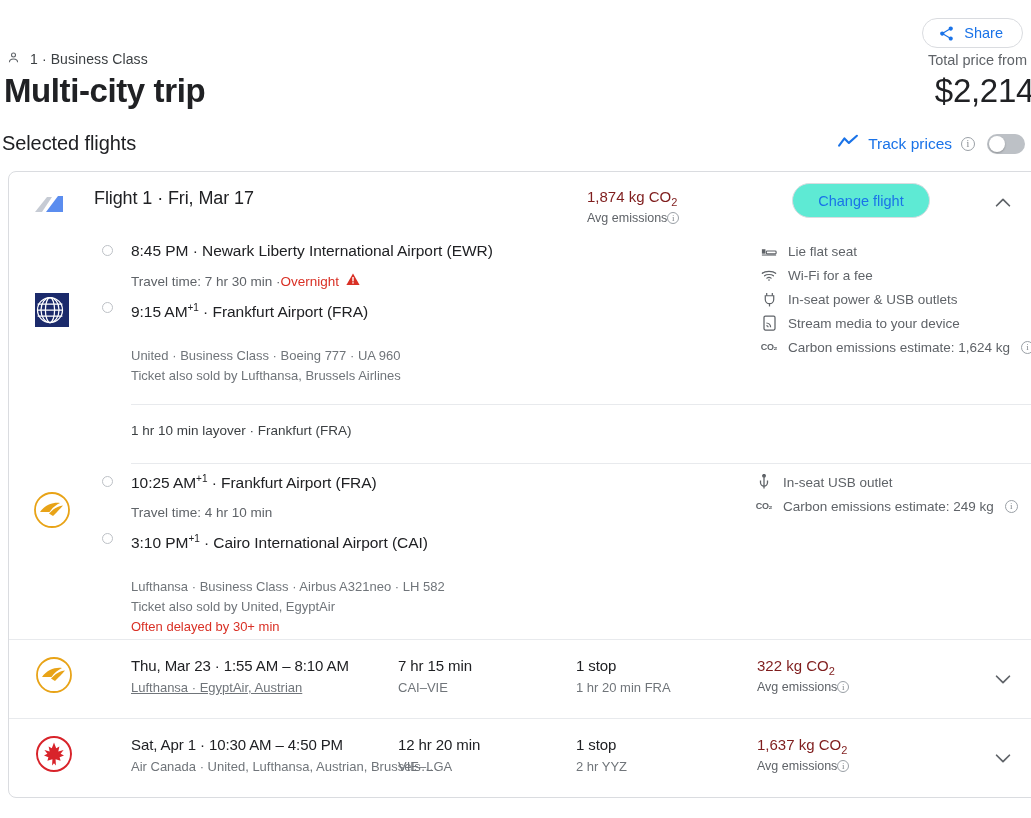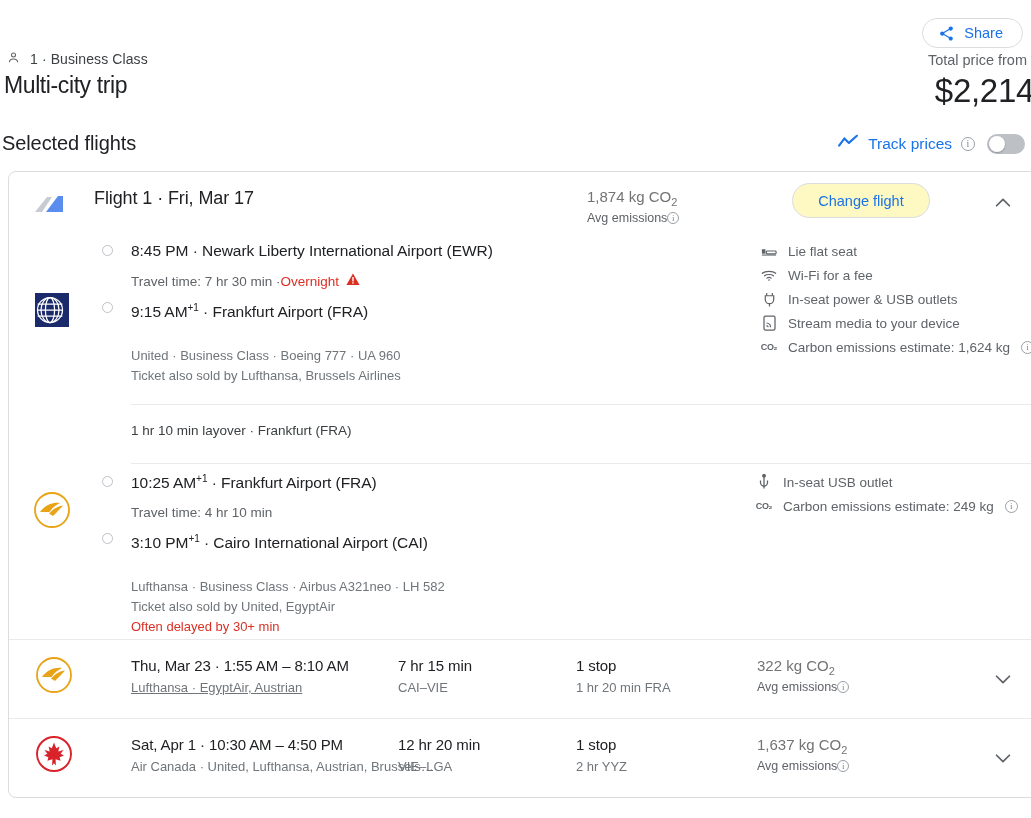--- a/index.html
+++ b/index.html
@@ -22,21 +22,21 @@
   }
   .share-btn svg { display: block; }
 
   .pax-line {
     position: absolute; left: 6px; top: 50px;
     display: flex; align-items: center; gap: 9px;
     font-size: 14px; color: #3c4043; letter-spacing: .1px;
   }
   .page-title {
     position: absolute; left: 4px; top: 72px;
-    font-size: 23px; font-weight: 400; letter-spacing: -.4px; color: #202124;
+    font-size: 33px; font-weight: 700; letter-spacing: -.4px; color: #202124;
   }
   .total-label {
     position: absolute; right: 4px; top: 52px;
     font-size: 14.5px; color: #5f6368; white-space: nowrap;
   }
   .total-price {
     position: absolute; right: -3px; top: 72px;
     font-size: 33px; font-weight: 400; letter-spacing: -.3px; color: #202124;
     white-space: nowrap;
   }
@@ -75,31 +75,31 @@
     overflow: hidden;
   }
   .sep { height: 1px; background: #e8eaed; }
   .f1-head { position: relative; height: 62px; }
   .tail-icon { position: absolute; left: 24px; top: 22px; }
   .f1-title {
     position: absolute; left: 85px; top: 16px;
     font-size: 18px; color: #202124; letter-spacing: -.1px;
   }
   .f1-emis { position: absolute; left: 578px; top: 16px; }
-  .emis-main { font-size: 15px; color: #737373; }
+  .emis-main { font-size: 15px; color: #7f1d1d; }
   .emis-main sub { font-size: 11px; }
   .emis-sub {
     font-size: 12.5px; color: #5f6368; margin-top: 3px;
     display: flex; align-items: center; 
   }
   .emis-sub .info-c { width: 12px; height: 12px; font-size: 9px; line-height: 10px; }
   .change-btn {
     position: absolute; left: 783px; top: 11px;
     width: 138px; height: 35px; border: 1px solid #dadce0; border-radius: 18px;
-    color: #1a73e8; font-size: 14.5px; background: #fef9c3; cursor: pointer;
+    color: #1a73e8; font-size: 14.5px; background: #5eead4; cursor: pointer;
     display: flex; align-items: center; justify-content: center;
   }
   .chev {
     position: absolute; right: 28px; top: 20px;
     width: 22px; height: 22px; cursor: pointer;
   }
 
   
   .leg { position: relative; }
   .logo-sq { position: absolute; left: 26px; }

